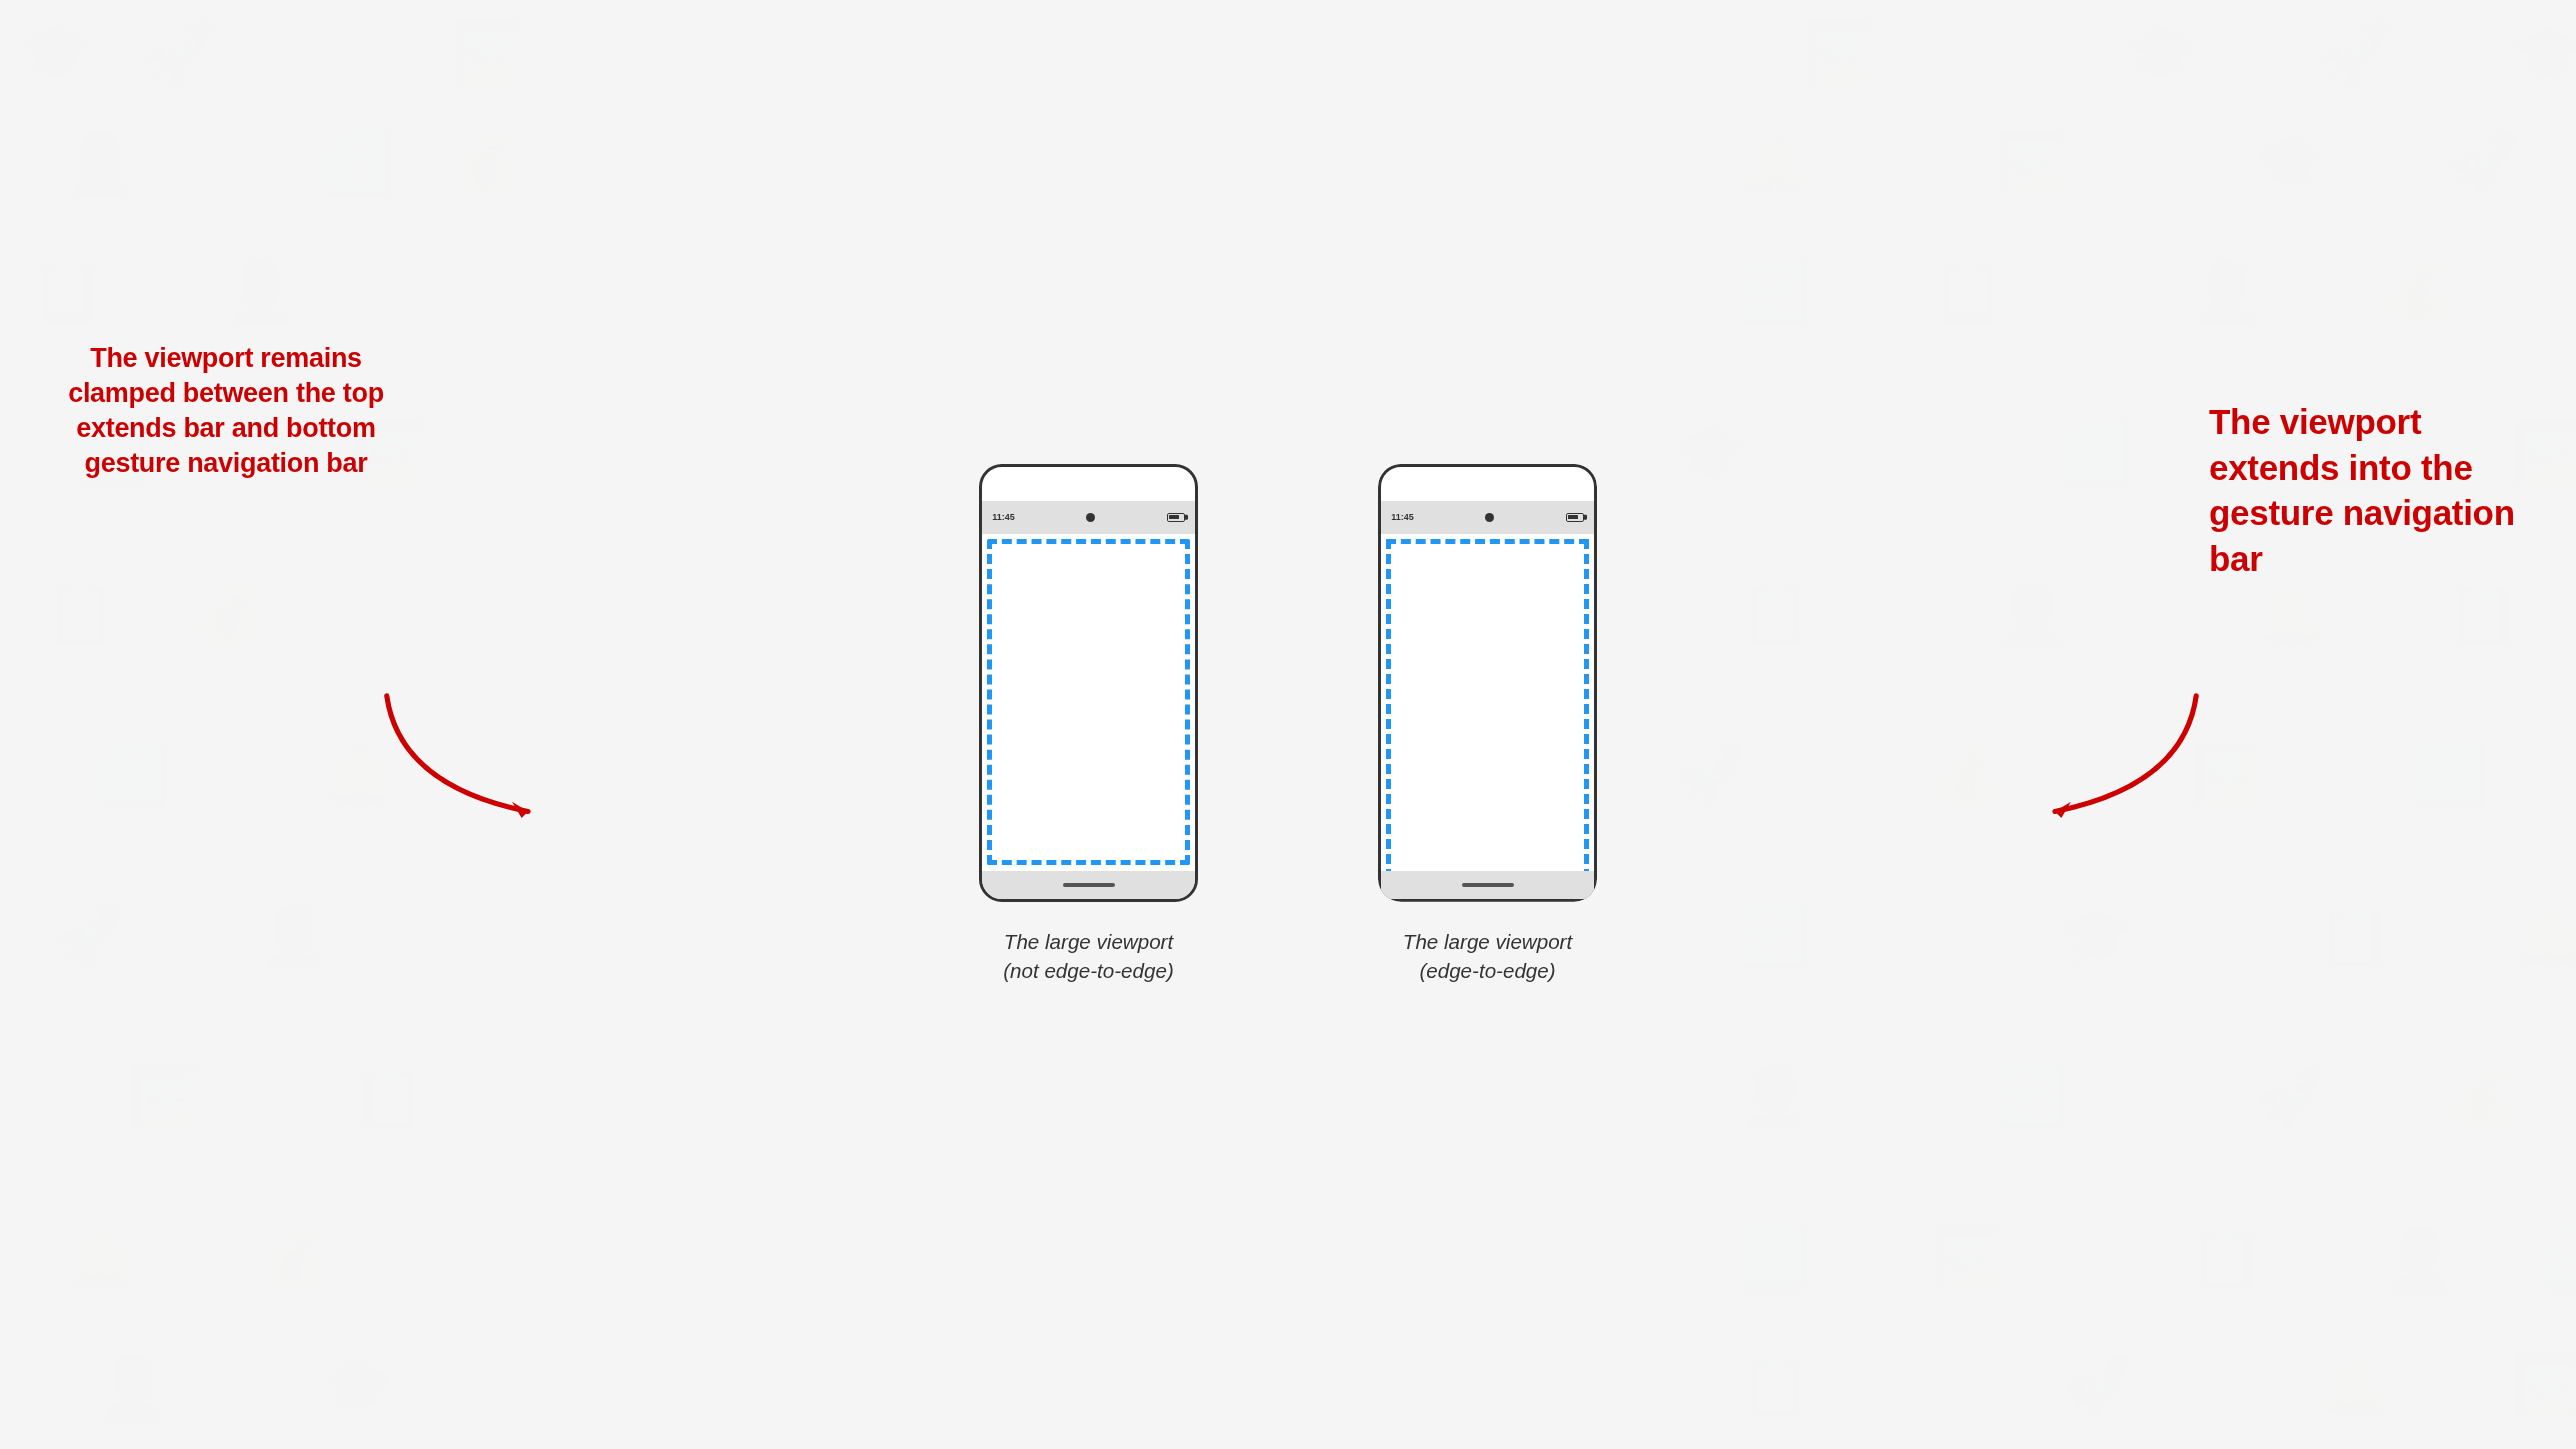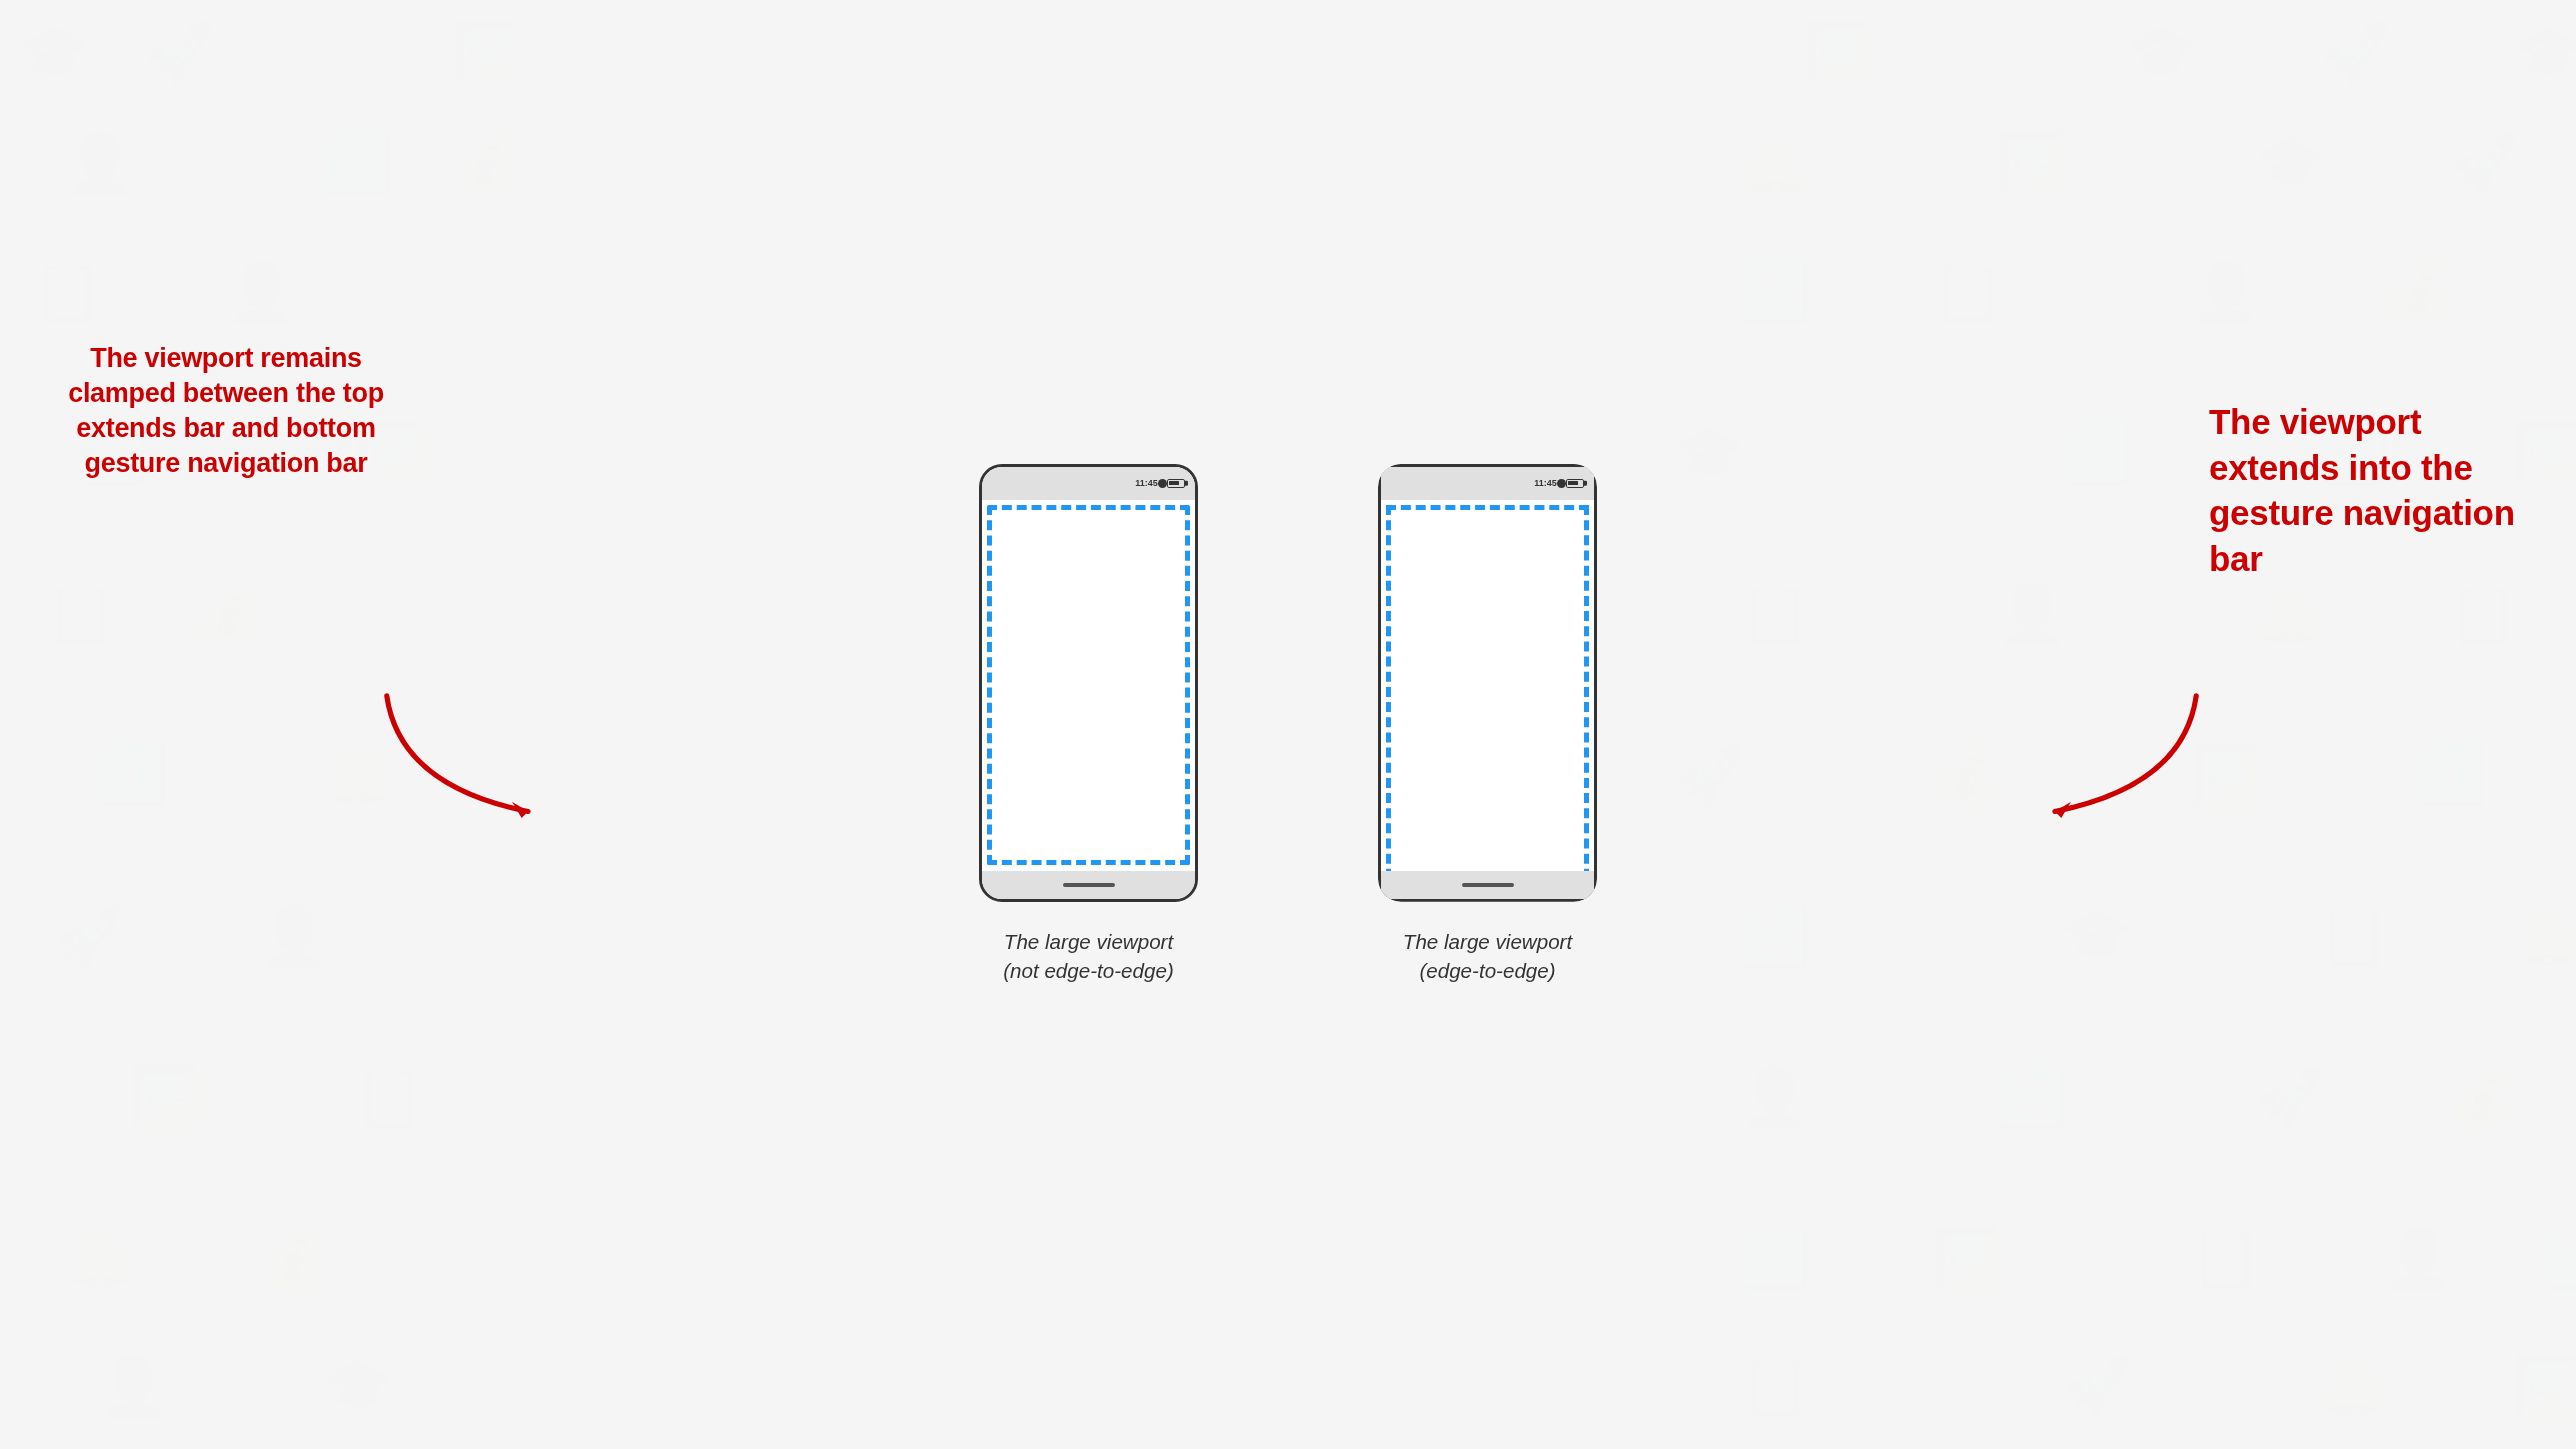--- a/index.html
+++ b/index.html
@@ -50,25 +50,26 @@
       display: flex;
       flex-direction: column;
     }
 
     
     .status-bar {
       height: 33px;
       background: #e0e0e0;
       display: flex;
       align-items: center;
-      justify-content: flex-end;
+      justify-content: space-between;
       padding: 0 10.3px;
       flex-shrink: 0;
       position: relative;
       z-index: 2;
+      margin-top: 34px;
     }
 
     .status-time {
       font-size: 9px;
       font-weight: bold;
       color: #333;
     }
 
     .status-camera {
       width: 9px;

